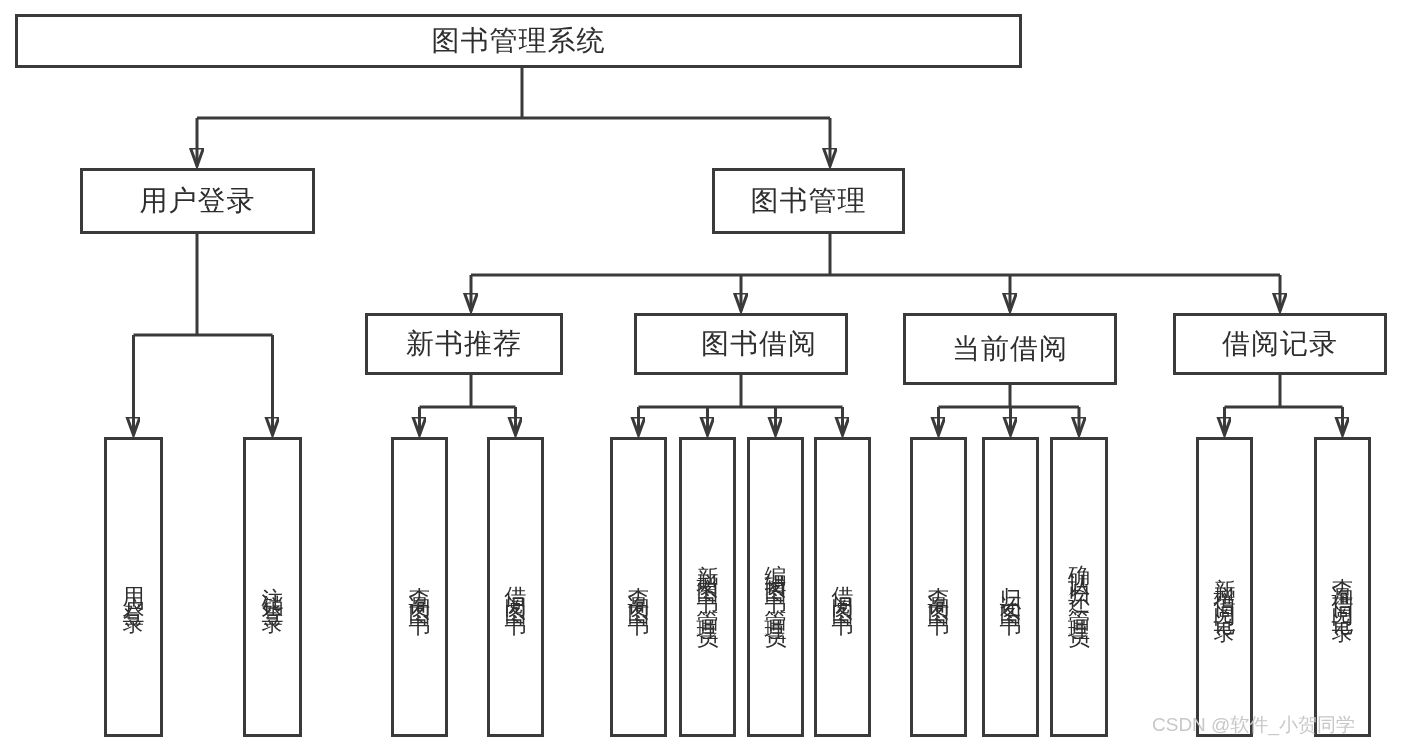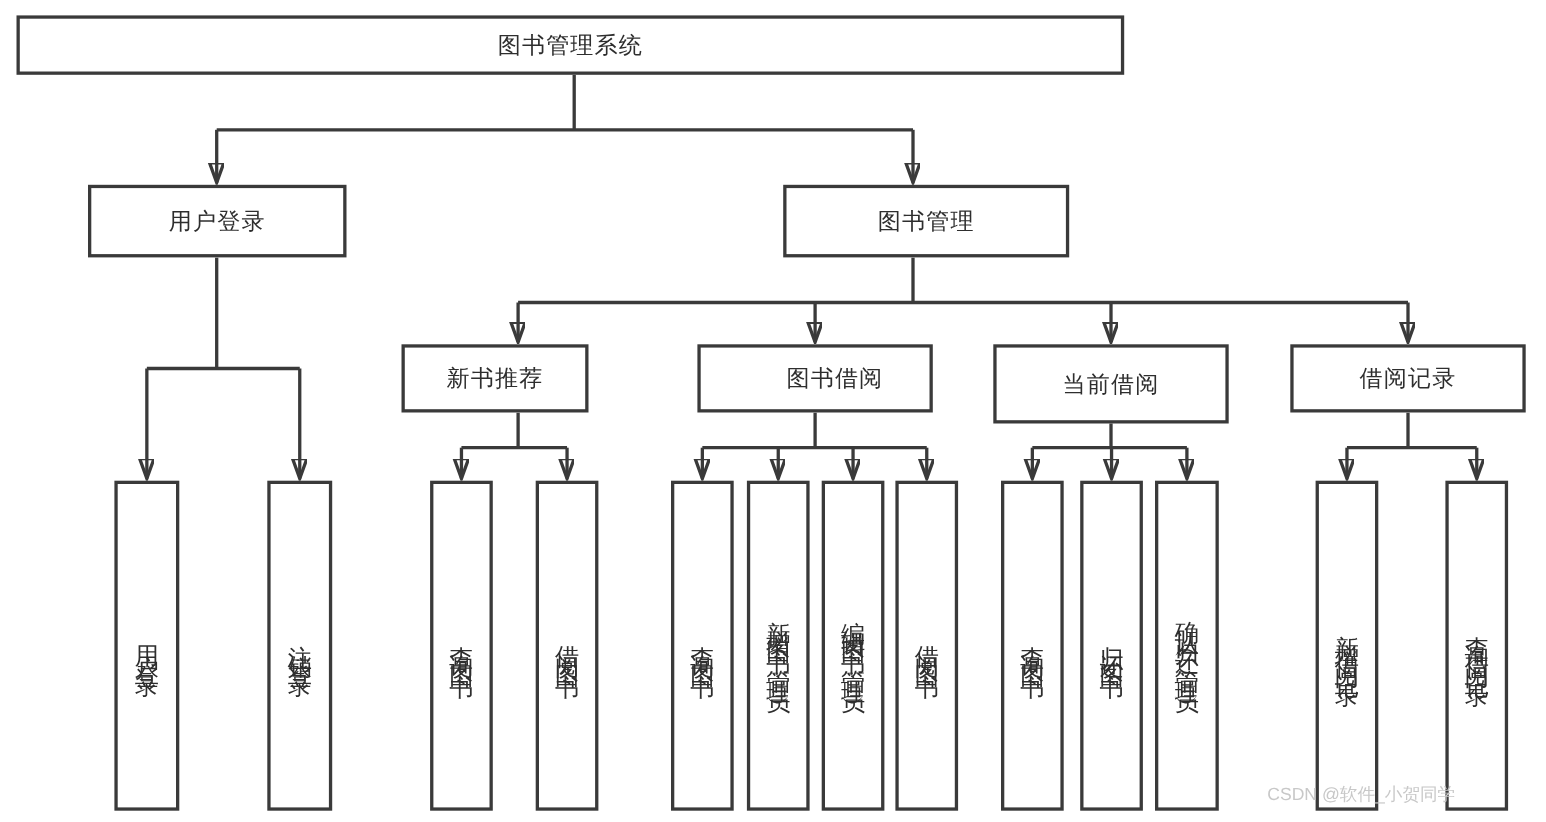--- a/index.html
+++ b/index.html
@@ -20,32 +20,32 @@
   .connectors{position:absolute;left:0;top:0;width:1405px;height:747px;}
   .connectors path,.connectors line{stroke:var(--line);stroke-width:3;fill:none;}
   .node{
     position:absolute;
     box-sizing:border-box;
     background:var(--box-bg);
     border:3px solid var(--line);
     display:flex;align-items:center;justify-content:center;
     text-align:center;
   }
-  .h-node{font-size:21px;letter-spacing:1px;}
+  .h-node{font-size:28px;letter-spacing:1px;}
   .root-node{border-width:3px;}
   .v-node .vtext{
     writing-mode:vertical-rl;
     font-size:22px;
     letter-spacing:9px;
     line-height:1;
     white-space:nowrap;
   }
   .watermark{
     position:absolute;
-    font-size:16px;
+    font-size:19px;
     color:var(--watermark);
     white-space:nowrap;
     z-index:5;
   }
 </style>
 </head>
 <body>
 
 <div class="canvas">
 
@@ -89,23 +89,23 @@
     <line x1="1010.5" y1="407" x2="1010.5" y2="435" marker-end="url(#arrow)"></line>
     <line x1="1079" y1="407" x2="1079" y2="435" marker-end="url(#arrow)"></line>
 
     <line x1="1224.5" y1="407" x2="1224.5" y2="435" marker-end="url(#arrow)"></line>
     <line x1="1342.5" y1="407" x2="1342.5" y2="435" marker-end="url(#arrow)"></line>
   </svg>
 
   <div class="node h-node root-node" style="left:15px;top:14px;width:1007px;height:54px;">图书管理系统</div>
 
   <div class="node h-node" style="left:80px;top:168px;width:235px;height:66px;">用户登录</div>
-  <div class="node h-node" style="left:712px;top:168px;width:260px;height:66px;">图书管理</div>
+  <div class="node h-node" style="left:712px;top:168px;width:193px;height:66px;">图书管理</div>
 
-  <div class="node h-node" style="left:365px;top:313px;width:170px;height:62px;">新书推荐</div>
+  <div class="node h-node" style="left:365px;top:313px;width:198px;height:62px;">新书推荐</div>
   <div class="node h-node" style="left:634px;top:313px;width:214px;height:62px;padding-left:36px;">图书借阅</div>
   <div class="node h-node" style="left:903px;top:313px;width:214px;height:72px;">当前借阅</div>
   <div class="node h-node" style="left:1173px;top:313px;width:214px;height:62px;">借阅记录</div>
 
   <div class="node v-node" style="left:104px;top:437px;width:59px;height:300px;">
     <span class="vtext">用户登录</span>
   </div>
   <div class="node v-node" style="left:243px;top:437px;width:59px;height:300px;">
     <span class="vtext">注销登录</span>
   </div>

